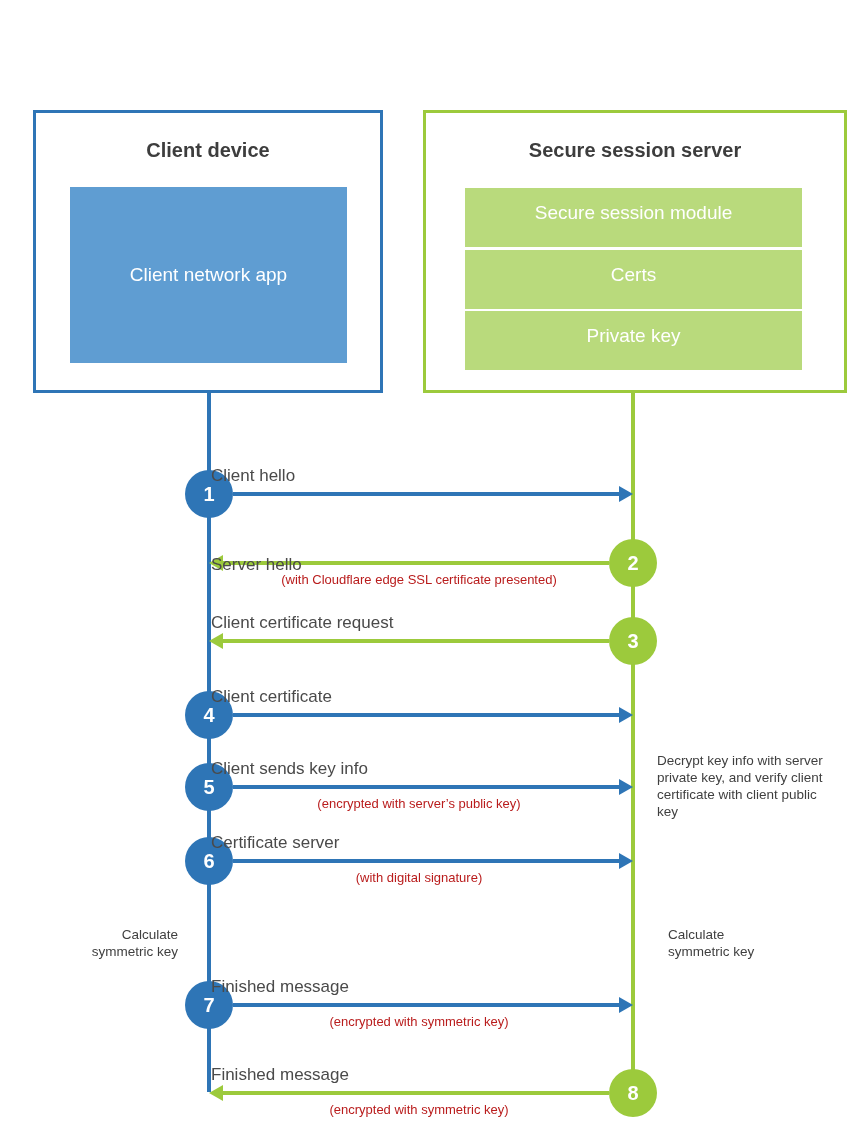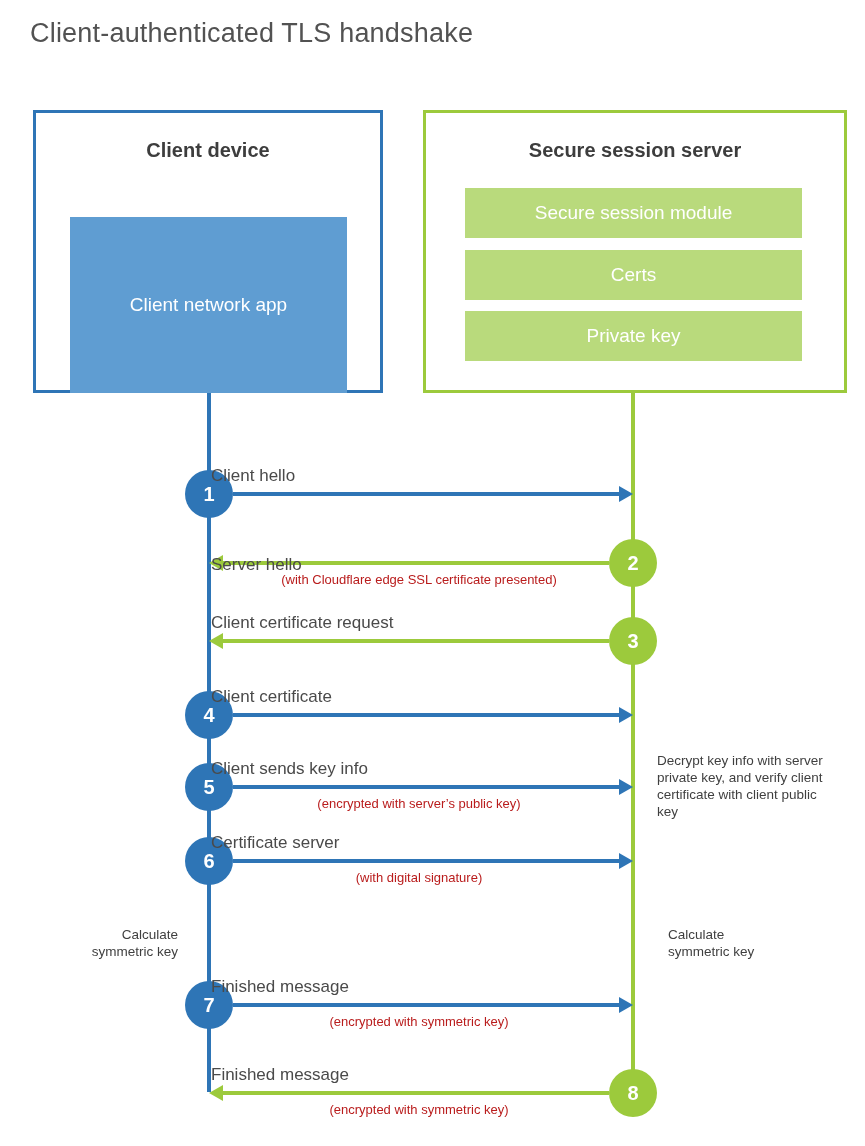--- a/index.html
+++ b/index.html
@@ -27,28 +27,28 @@
   #client-box  { left: 33px;  top: 110px; width: 350px; height: 283px; border: 3px solid var(--blue); }
   #server-box  { left: 423px; top: 110px; width: 424px; height: 283px; border: 3px solid var(--green); }
   .entity-title {
     position: absolute; left: 0; right: 0; top: 26px;
     text-align: center;
     font-size: 20px; font-weight: bold; color: #3d3d3d;
   }
   #client-app-rect {
     left: 70px; top: 187px; width: 277px; height: 176px;
     background: var(--lightblue);
-    display: flex; align-items: center; justify-content: center; margin-top: 30px;
+    display: flex; align-items: center; justify-content: center;
   }
   #client-app-rect .inner-label {
     width: 180px; text-align: center;
     color: #ffffff; font-size: 19px; line-height: 26px;
   }
   .server-bar {
-    left: 465px; width: 337px; height: 50px;
+    left: 465px; width: 337px; height: 59px;
     background: var(--lightgreen);
     color: #ffffff; font-size: 19px;
     text-align: center; line-height: 50px;
   }
 
   
   .lifeline { width: 4px; }
   #client-lifeline { left: 207px; top: 393px; height: 699px; background: var(--blue); }
   #server-lifeline { left: 631px; top: 393px; height: 702px; background: var(--green); }
 
@@ -73,21 +73,20 @@
   .note { font-size: 13.5px; color: #3f3f3f; line-height: 17px; }
   #note-decrypt  { left: 657px; top: 752px; width: 168px; }
   #note-calc-left  { left: 58px;  top: 926px; width: 120px; text-align: right; }
   #note-calc-right { left: 668px; top: 926px; width: 100px; text-align: left; }
 </style>
 </head>
 <body>
 
 <div id="page">
 
-  <div id="page-title" class="abs">Client-authenticated TLS handshake</div>
 
   <div id="client-box" class="abs entity-box">
     <div class="entity-title">Client device</div>
   </div>
   <div id="client-app-rect" class="abs">
     <div class="inner-label">Client network app</div>
   </div>
 
   <div id="server-box" class="abs entity-box">
     <div class="entity-title">Secure session server</div>

